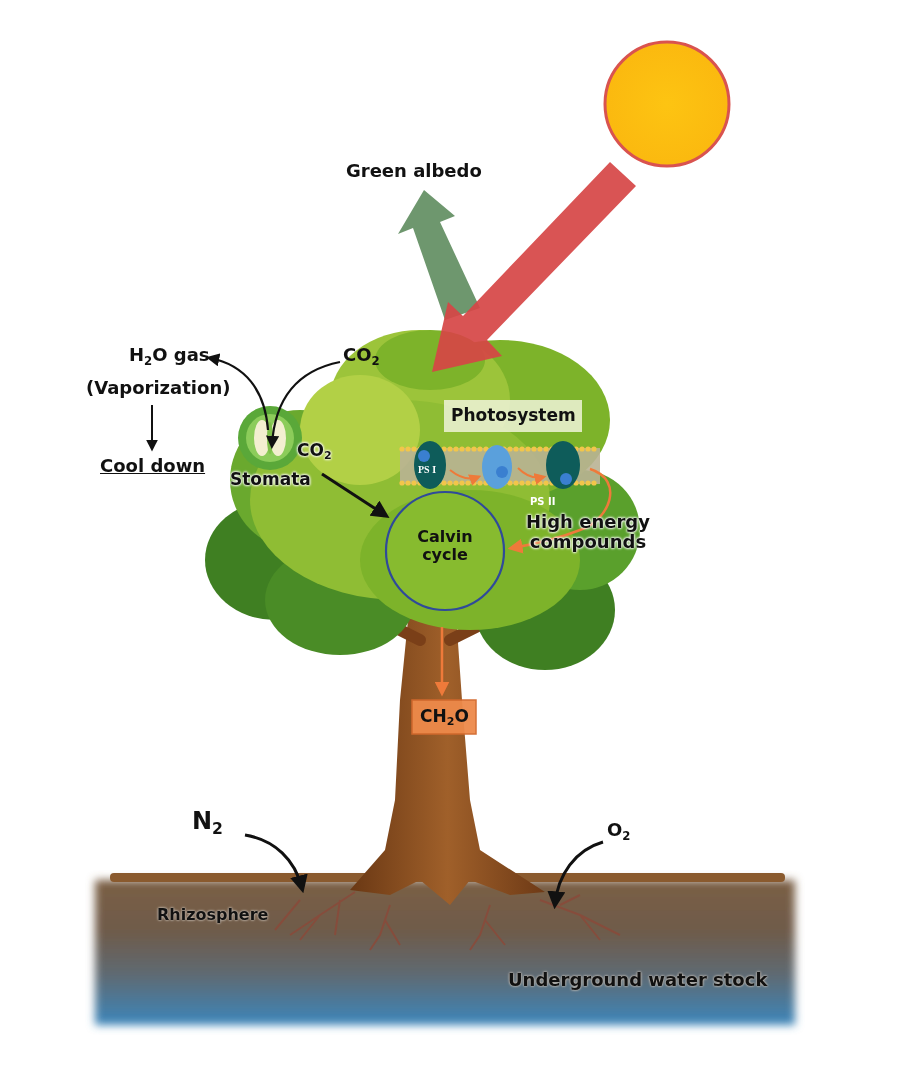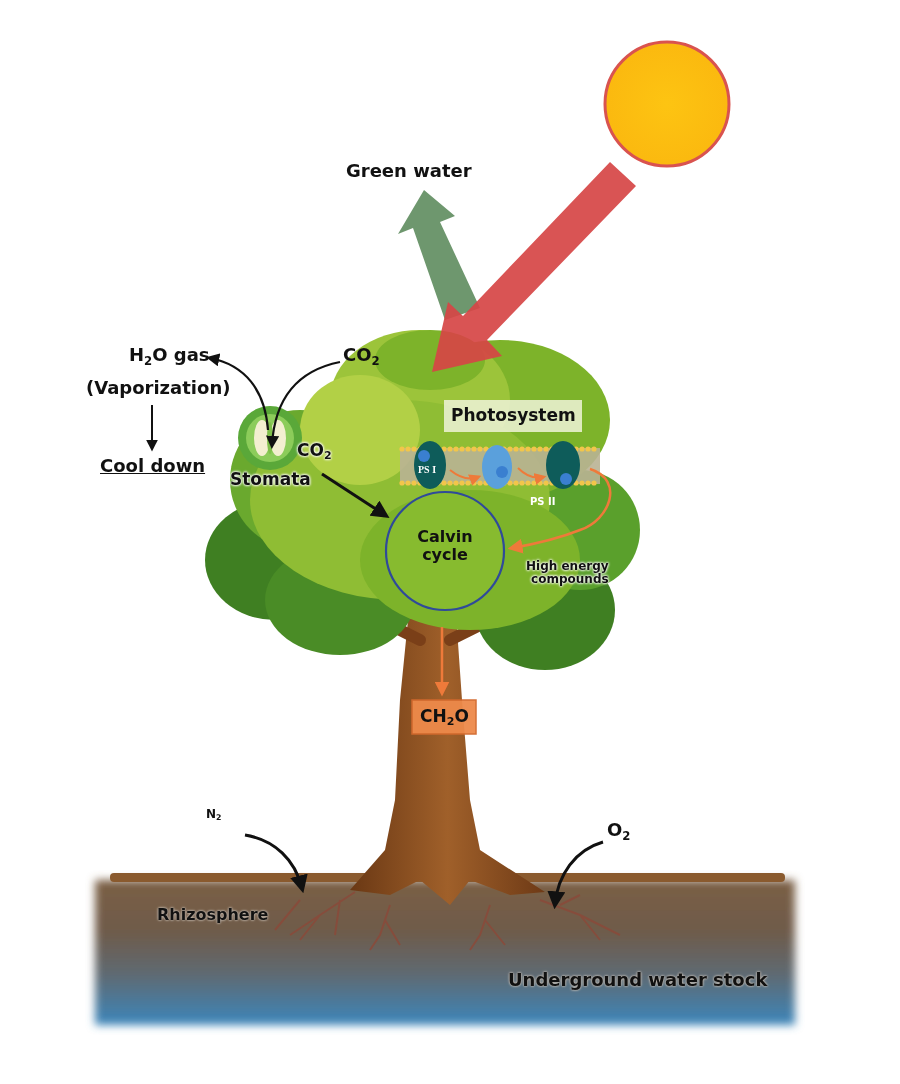--- a/index.html
+++ b/index.html
@@ -185,21 +185,21 @@
   <circle cx="445" cy="551" r="59" fill="#9acb3a" fill-opacity="0.35" stroke="#2F4A9A" stroke-width="2.2"></circle>
 
   <path d="M442,627 L442,692" stroke="#EE7A3A" stroke-width="2.5" fill="none" marker-end="url(#orangeHead)"></path>
 
   <rect x="412" y="700" width="64" height="34" fill="#EE8A4A" stroke="#d2682c" stroke-width="1.5" opacity="0.95"></rect>
 
   <path d="M245,835 C275,840 295,860 302,888" stroke="#111" stroke-width="3" fill="none" marker-end="url(#blackHead)"></path>
   <path d="M603,842 C575,850 558,875 555,904" stroke="#111" stroke-width="3" fill="none" marker-end="url(#blackHead)"></path>
 </svg>
 
-<div class="lbl" style="left:346px; top:161px; font-size:18px;">Green water</div>
+<div class="lbl" style="left:346px; top:161px; font-size:18px;">Green albedo</div>
 
 <div class="lbl" style="left:478px; top:240px; font-size:17px; color:#fff; transform:rotate(-48deg); transform-origin:left top; font-weight:bold;">Solar radiation</div>
 
 <div class="lbl" style="left:129px; top:345px; font-size:18px;">
   <span>H</span><sub>2</sub><span>O gas</span>
 </div>
 <div class="lbl" style="left:86px; top:378px; font-size:18px;">(Vaporization)</div>
 <div class="lbl" style="left:100px; top:456px; font-size:18px;text-decoration:underline;">Cool down</div>
 
 <div class="lbl" style="left:343px; top:345px; font-size:18px;">
@@ -210,35 +210,35 @@
   <span>CO</span><sub>2</sub>
 </div>
 
 <div class="lbl shadow" style="left:230px; top:470px; font-size:17px;">Stomata</div>
 
 <div class="lbl" style="left:451px; top:406px; font-size:17px;">Photosystem</div>
 
 <div class="lbl" style="left:418px; top:464px; font-size:10px; color:#fff;font-family:Liberation Serif, serif;">PS I</div>
 <div class="lbl" style="left:530px; top:460px; font-size:10px; color:#fff;margin-top:36px;">PS II</div>
 
-<div class="lbl shadow" style="left:526px; top:512px; font-size:12px; text-align:right;margin-top:48px;">
+<div class="lbl shadow" style="left:526px; top:512px; font-size:18px; text-align:center;">
   <div>High energy</div>
   <div>compounds</div>
 </div>
 
 <div class="lbl" style="left:405px; top:528px; width:80px; font-size:16px; text-align:center;">
   <div>Calvin</div>
   <div>cycle</div>
 </div>
 
 <div class="lbl" style="left:420px; top:707px; font-size:17px;">
   <span>CH</span><sub>2</sub><span>O</span>
 </div>
 
-<div class="lbl" style="left:206px; top:808px; font-size:12px;">
+<div class="lbl" style="left:192px; top:808px; font-size:24px;">
   <span>N</span><sub>2</sub>
 </div>
 <div class="lbl" style="left:607px; top:820px; font-size:18px;">
   <span>O</span><sub>2</sub>
 </div>
 
 <div class="lbl soil-text" style="left:157px; top:906px; font-size:16px;">Rhizosphere</div>
 <div class="lbl soil-text" style="left:508px; top:970px; font-size:18px;">Underground water stock</div>
 
 </body></html>

